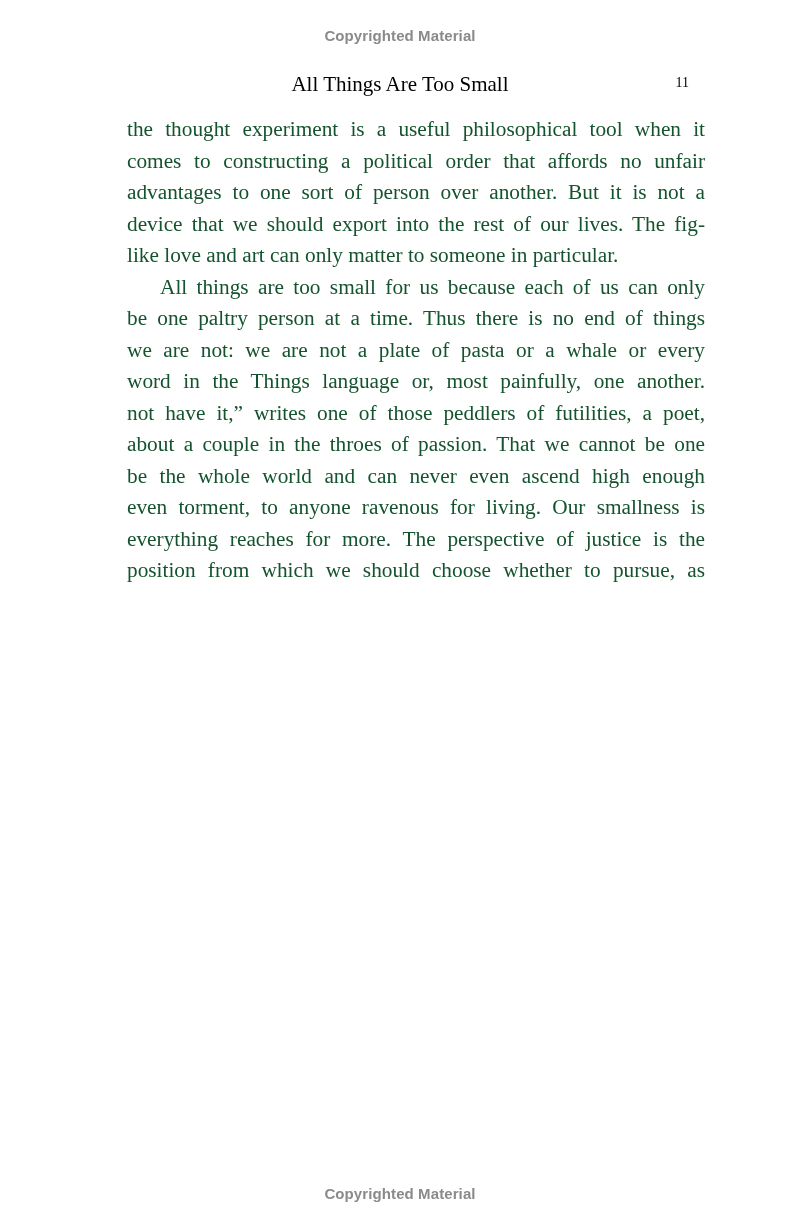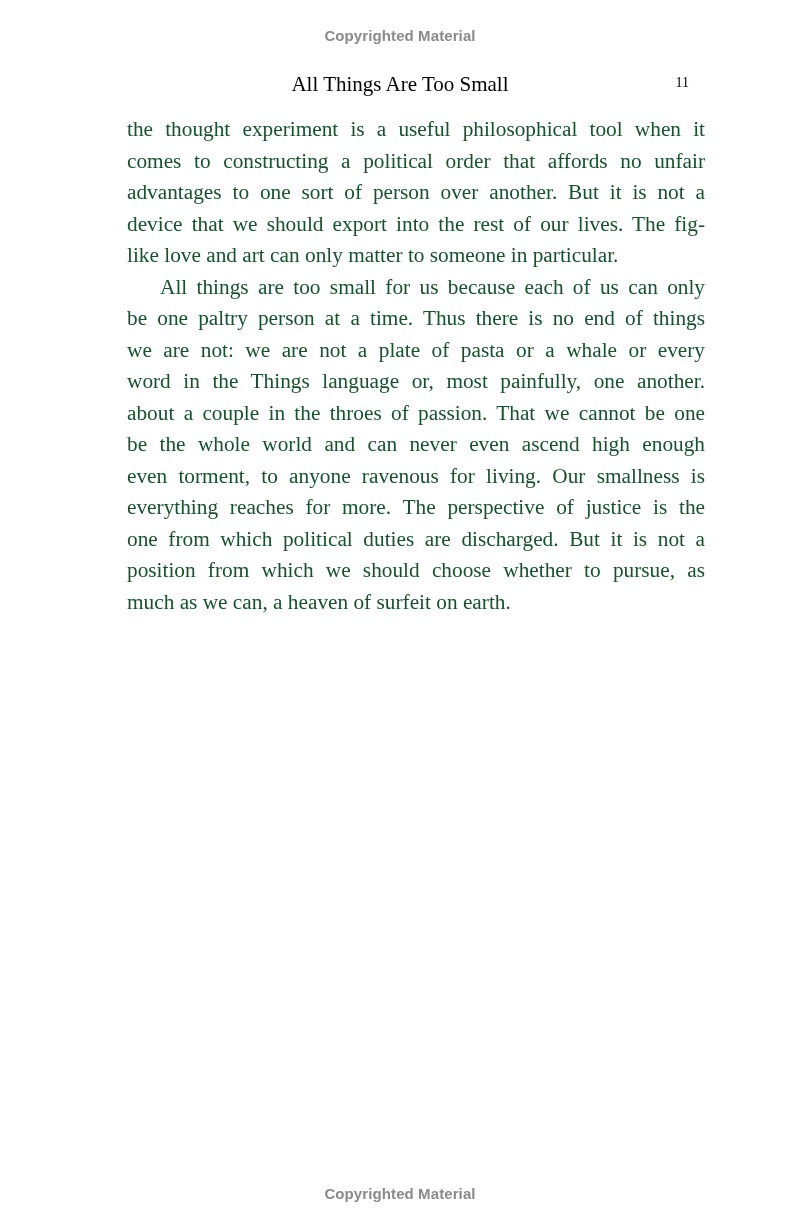--- a/index.html
+++ b/index.html
@@ -43,23 +43,22 @@
     <span class="line">comes to constructing a political order that affords no unfair</span>
     <span class="line">advantages to one sort of person over another. But it is not a</span>
     <span class="line">device that we should export into the rest of our lives. The fig-</span>
     <span class="line last">like love and art can only matter to someone in particular.</span>
   </div>
   <div>
     <span class="line indent">All things are too small for us because each of us can only</span>
     <span class="line">be one paltry person at a time. Thus there is no end of things</span>
     <span class="line">we are not: we are not a plate of pasta or a whale or every</span>
     <span class="line">word in the Things language or, most painfully, one another.</span>
+    <span class="line">not have it,” writes one of those peddlers of futilities, a poet,</span>
     <span class="line">about a couple in the throes of passion. That we cannot be one</span>
     <span class="line">be the whole world and can never even ascend high enough</span>
     <span class="line">even torment, to anyone ravenous for living. Our smallness is</span>
     <span class="line">everything reaches for more. The perspective of justice is the</span>
-    <span class="line">one from which political duties are discharged. But it is not a</span>
     <span class="line">position from which we should choose whether to pursue, as</span>
-    <span class="line last">much as we can, a heaven of surfeit on earth.</span>
   </div>
 </div>
 
 <div class="watermark wm-bottom">Copyrighted Material</div>
 
 </body></html>

